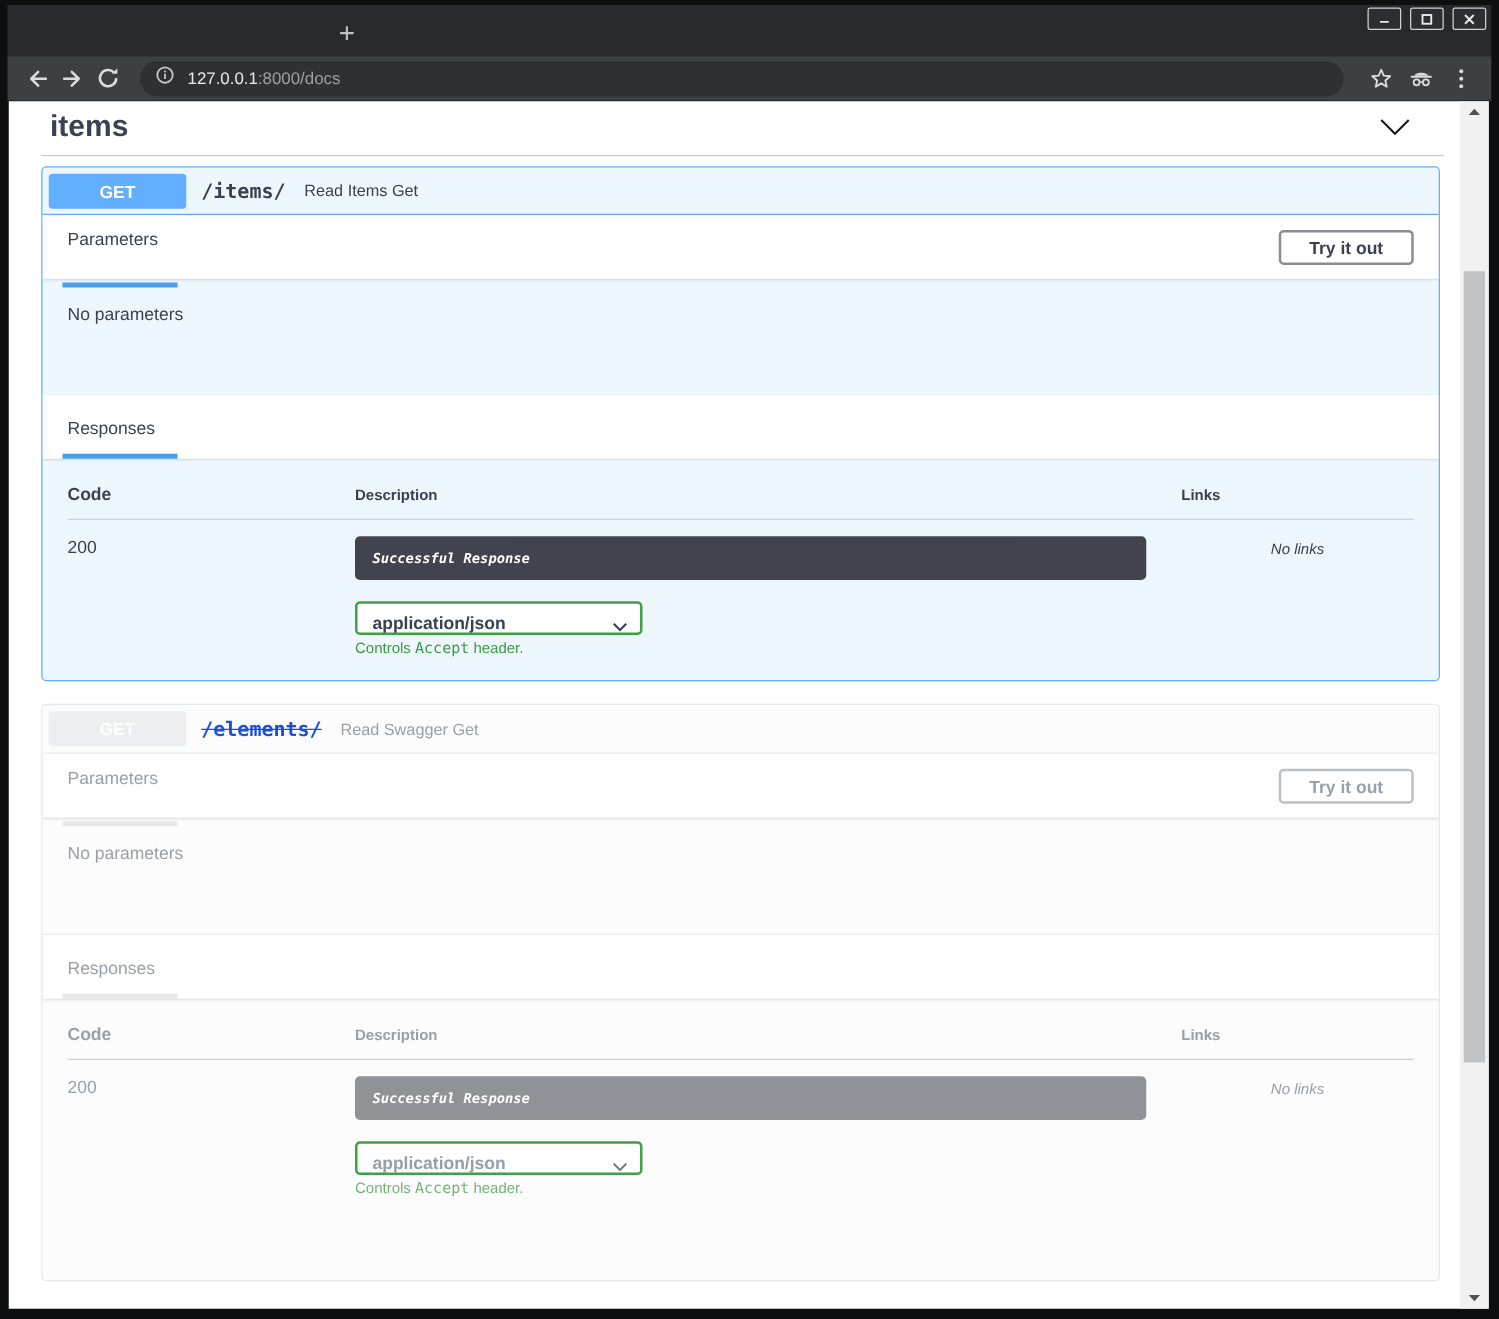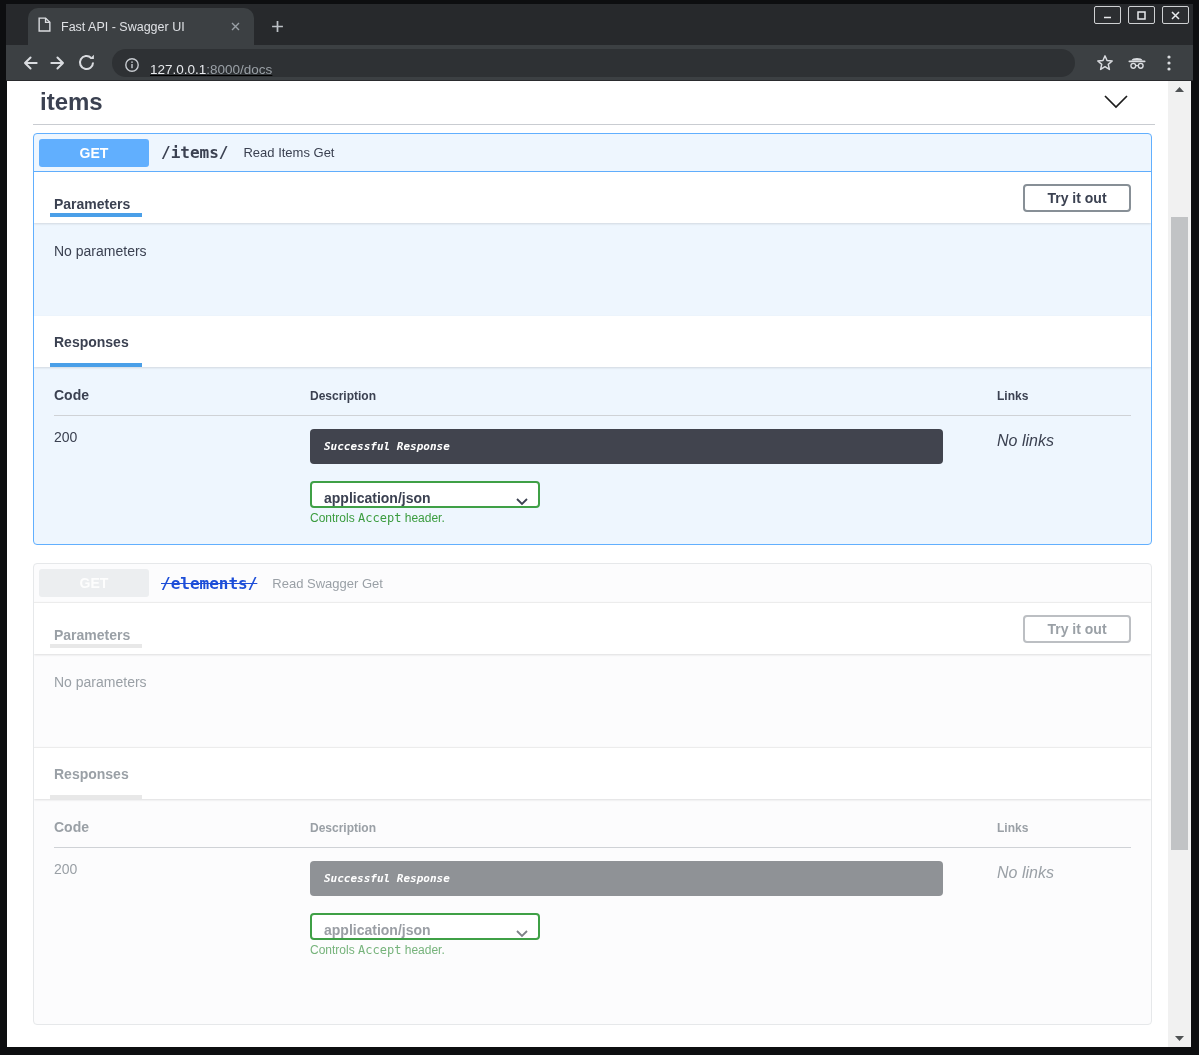--- a/index.html
+++ b/index.html
@@ -13,21 +13,21 @@
   .tab-title{flex:1;margin-left:10px;font-size:12.5px;color:#dfe1e5;white-space:nowrap;overflow:hidden;}
   .tab-close{width:18px;height:18px;display:flex;align-items:center;justify-content:center;border-radius:50%;}
   .newtab{position:absolute;left:258px;top:9px;width:26px;height:26px;display:flex;align-items:center;justify-content:center;border-radius:50%;}
   .winctl{position:absolute;right:4px;top:2px;display:flex;gap:7px;}
   .winbtn{width:25px;height:16px;border:1.5px solid #cfd1d3;border-radius:2px;display:flex;align-items:center;justify-content:center;background:#2c2e31;}
 
   .toolbar{position:absolute;left:6px;right:6px;top:45px;height:36px;background:#3c4043;
            display:flex;align-items:center;padding:0 10px;box-sizing:border-box;border-bottom:1px solid #2a2b2e;}
   .navbtn{width:28px;height:28px;display:flex;align-items:center;justify-content:center;border-radius:50%;}
   .omnibox{flex:1;height:28px;margin:0 12px;background:#2e3134;border-radius:14px;
-           display:flex;align-items:flex-end;padding:0 12px;box-sizing:border-box;text-decoration:underline;}
+           display:flex;align-items:center;padding:0 12px;box-sizing:border-box;}
   .url{margin-left:10px;font-size:13.5px;color:#e8eaed;white-space:nowrap;}
   .url .muted{color:#9aa0a6;}
   .rightbtn{width:28px;height:28px;display:flex;align-items:center;justify-content:center;margin-left:4px;}
 
   
   .viewport{position:absolute;left:7px;top:81px;width:1184px;height:966px;background:#fff;overflow:hidden;}
   .content{position:absolute;left:0;top:0;width:1161px;height:100%;}
 
   .sec-title{position:absolute;left:33px;top:7px;font-size:24px;font-weight:bold;color:#3b4151;}
   .sec-chevron{position:absolute;left:1096px;top:13px;}
@@ -46,44 +46,44 @@
   .path{margin-left:12px;font-family:"DejaVu Sans Mono",monospace;font-size:16px;font-weight:bold;color:#3b4151;}
   .dep .path{color:#1d4ed8;text-decoration:line-through;}
   .summary-desc{margin-left:15px;font-size:13px;color:#3b4151;}
   .dep .summary-desc{color:#9aa0a6;}
 
   .warning{height:47px;padding:16px 0 0 20px;box-sizing:border-box;font-size:14px;font-weight:bold;color:#9aa0a6;}
 
   .sec-header{height:51px;background:#fff;display:flex;align-items:center;justify-content:space-between;
               padding:0 20px;box-sizing:border-box;box-shadow:0 1px 2px rgba(0,0,0,.12);}
   .dep .sec-header{border-top:1px solid #ececec;height:52px;}
-  .tab-h{position:relative;font-size:14px;font-weight:bold;color:#3b4151;padding:17px 0 5px;}
+  .tab-h{position:relative;font-size:14px;font-weight:normal;color:#3b4151;padding:17px 0 31px;}
   .tab-h::after{content:"";position:absolute;left:-4px;bottom:0;width:92px;height:4px;background:#4a9fe8;}
   .dep .tab-h{color:#9aa0a6;}
   .dep .tab-h::after{background:#e8e8e8;}
   .tryout{width:108px;height:28px;box-sizing:border-box;border:2px solid #878f96;border-radius:4px;background:#fff;
           font-size:14px;font-weight:bold;color:#3b4151;display:flex;align-items:center;justify-content:center;
           font-family:"Liberation Sans",sans-serif;}
   .dep .tryout{border-color:#bcbfc3;color:#9aa0a6;}
 
   .params-body{height:93px;padding:20px 20px 0;box-sizing:border-box;font-size:14px;color:#3b4151;}
   .dep .params-body{color:#9aa0a6;}
 
   .resp-body{padding:20px 20px 0;box-sizing:border-box;}
   .get .resp-body{height:181px;}
   .dep .resp-body{height:181px;}
-  .rtable{display:grid;grid-template-columns:230px 661px 1fr;gap:26px;}
+  .rtable{display:grid;grid-template-columns:230px 661px 1fr;}
   .rhead{align-items:end;padding-bottom:12px;border-bottom:1px solid #cfd2d6;}
   .rhead .code-h{font-size:14px;font-weight:bold;color:#3b4151;}
   .rhead .small-h{font-size:12px;font-weight:bold;color:#3b4151;}
   .dep .rhead .code-h,.dep .rhead .small-h{color:#9aa0a6;}
   .rrow{padding-top:13px;}
   .code-val{font-size:14px;color:#3b4151;}
   .dep .code-val{color:#9aa0a6;}
-  .links-val{font-size:16px;font-style:italic;color:#3b4151;padding-top:3px;}
+  .links-val{font-size:12px;font-style:italic;color:#3b4151;padding-top:3px;text-align:center;}
   .dep .links-val{color:#9aa0a6;}
   .resp-box{width:633px;height:35px;box-sizing:border-box;border-radius:4px;background:#41444e;
             display:flex;align-items:center;padding:0 14px;}
   .dep .resp-box{background:#8f9296;}
   .resp-box span{font-family:"DejaVu Sans Mono",monospace;font-size:11px;font-weight:bold;font-style:italic;color:#fff;}
   .media-select{margin-top:17px;width:230px;height:27px;box-sizing:border-box;border:2px solid #3fa046;border-radius:4px;
                 background:#fff;display:flex;align-items:flex-end;justify-content:space-between;padding:0 10px 0 12px;
                 font-size:14px;font-weight:bold;color:#3b4151;}
   .dep .media-select{color:#9a9ea4;}
   .note{margin-top:3px;font-size:12px;color:#3b9c3f;}
@@ -95,34 +95,20 @@
   .sb-arrow{position:absolute;left:0;width:100%;display:flex;justify-content:center;}
   .sb-up{top:5px;} .sb-down{bottom:5px;}
   .sb-thumb{position:absolute;left:3px;right:3px;top:136px;height:633px;background:#c1c3c5;}
 </style>
 </head>
 <body>
 
 <div class="window">
 
   <div class="tabstrip">
-    <div class="tab">
-      <span>
-        <svg width="13" height="15" viewBox="0 0 12 14">
-            <path d="M1 1h6l4 4v8H1z" fill="none" stroke="#dadce0" stroke-width="1.3"></path>
-            <path d="M7 1v4h4" fill="none" stroke="#dadce0" stroke-width="1.3"></path>
-          </svg>
-      </span>
-      <span class="tab-title">Fast API - Swagger UI</span>
-      <span class="tab-close">
-        <svg width="9" height="9" viewBox="0 0 9 9">
-            <path d="M1 1l7 7M8 1L1 8" stroke="#9aa0a6" stroke-width="1.4"></path>
-          </svg>
-      </span>
-    </div>
     <div class="newtab">
       <svg width="13" height="13" viewBox="0 0 12 12">
           <path d="M6 1v10M1 6h10" stroke="#bdc1c6" stroke-width="1.6"></path>
         </svg>
     </div>
     <div class="winctl">
       <div class="winbtn">
         <svg width="11" height="11" viewBox="0 0 11 11">
             <path d="M2 7.5h7" stroke="#e8eaed" stroke-width="1.5"></path>
           </svg>

